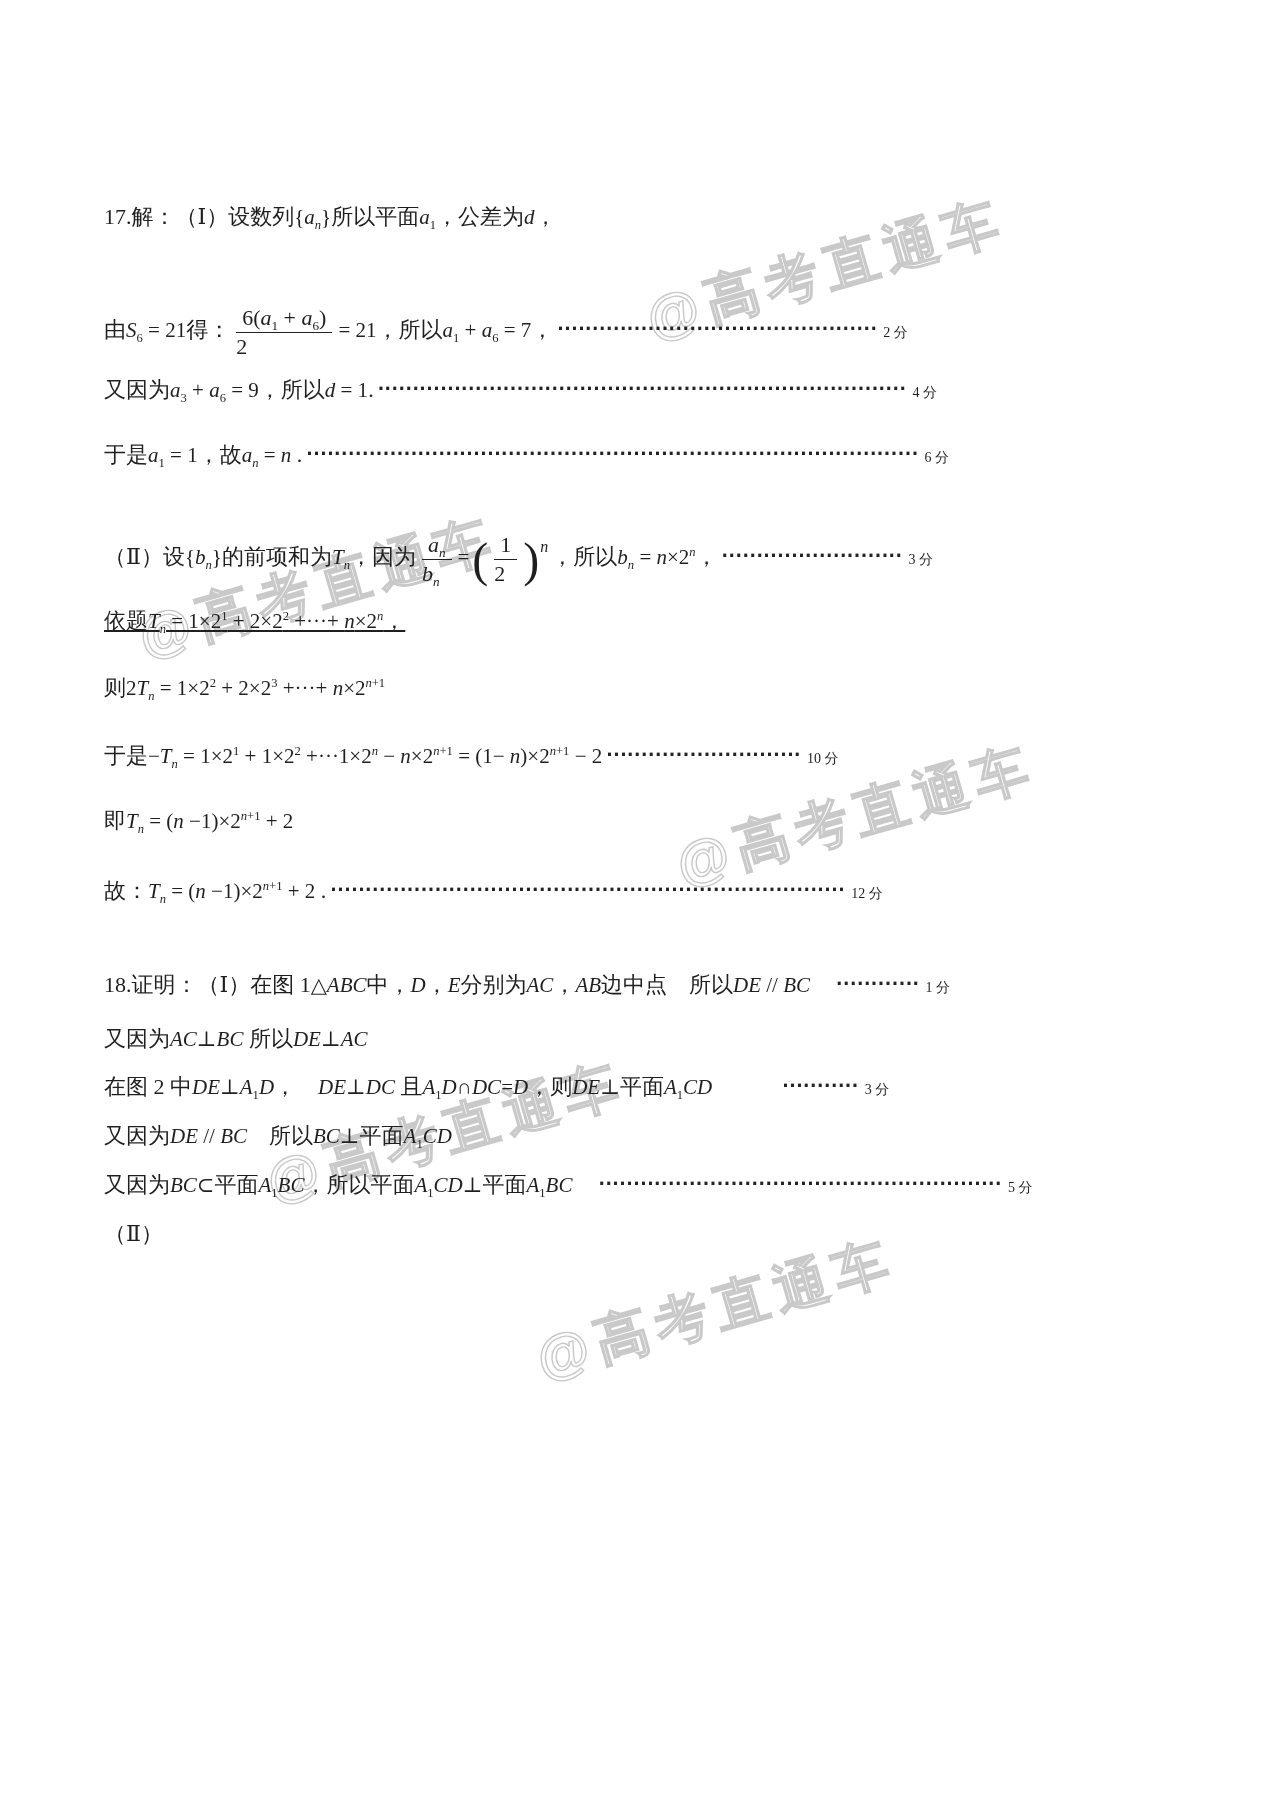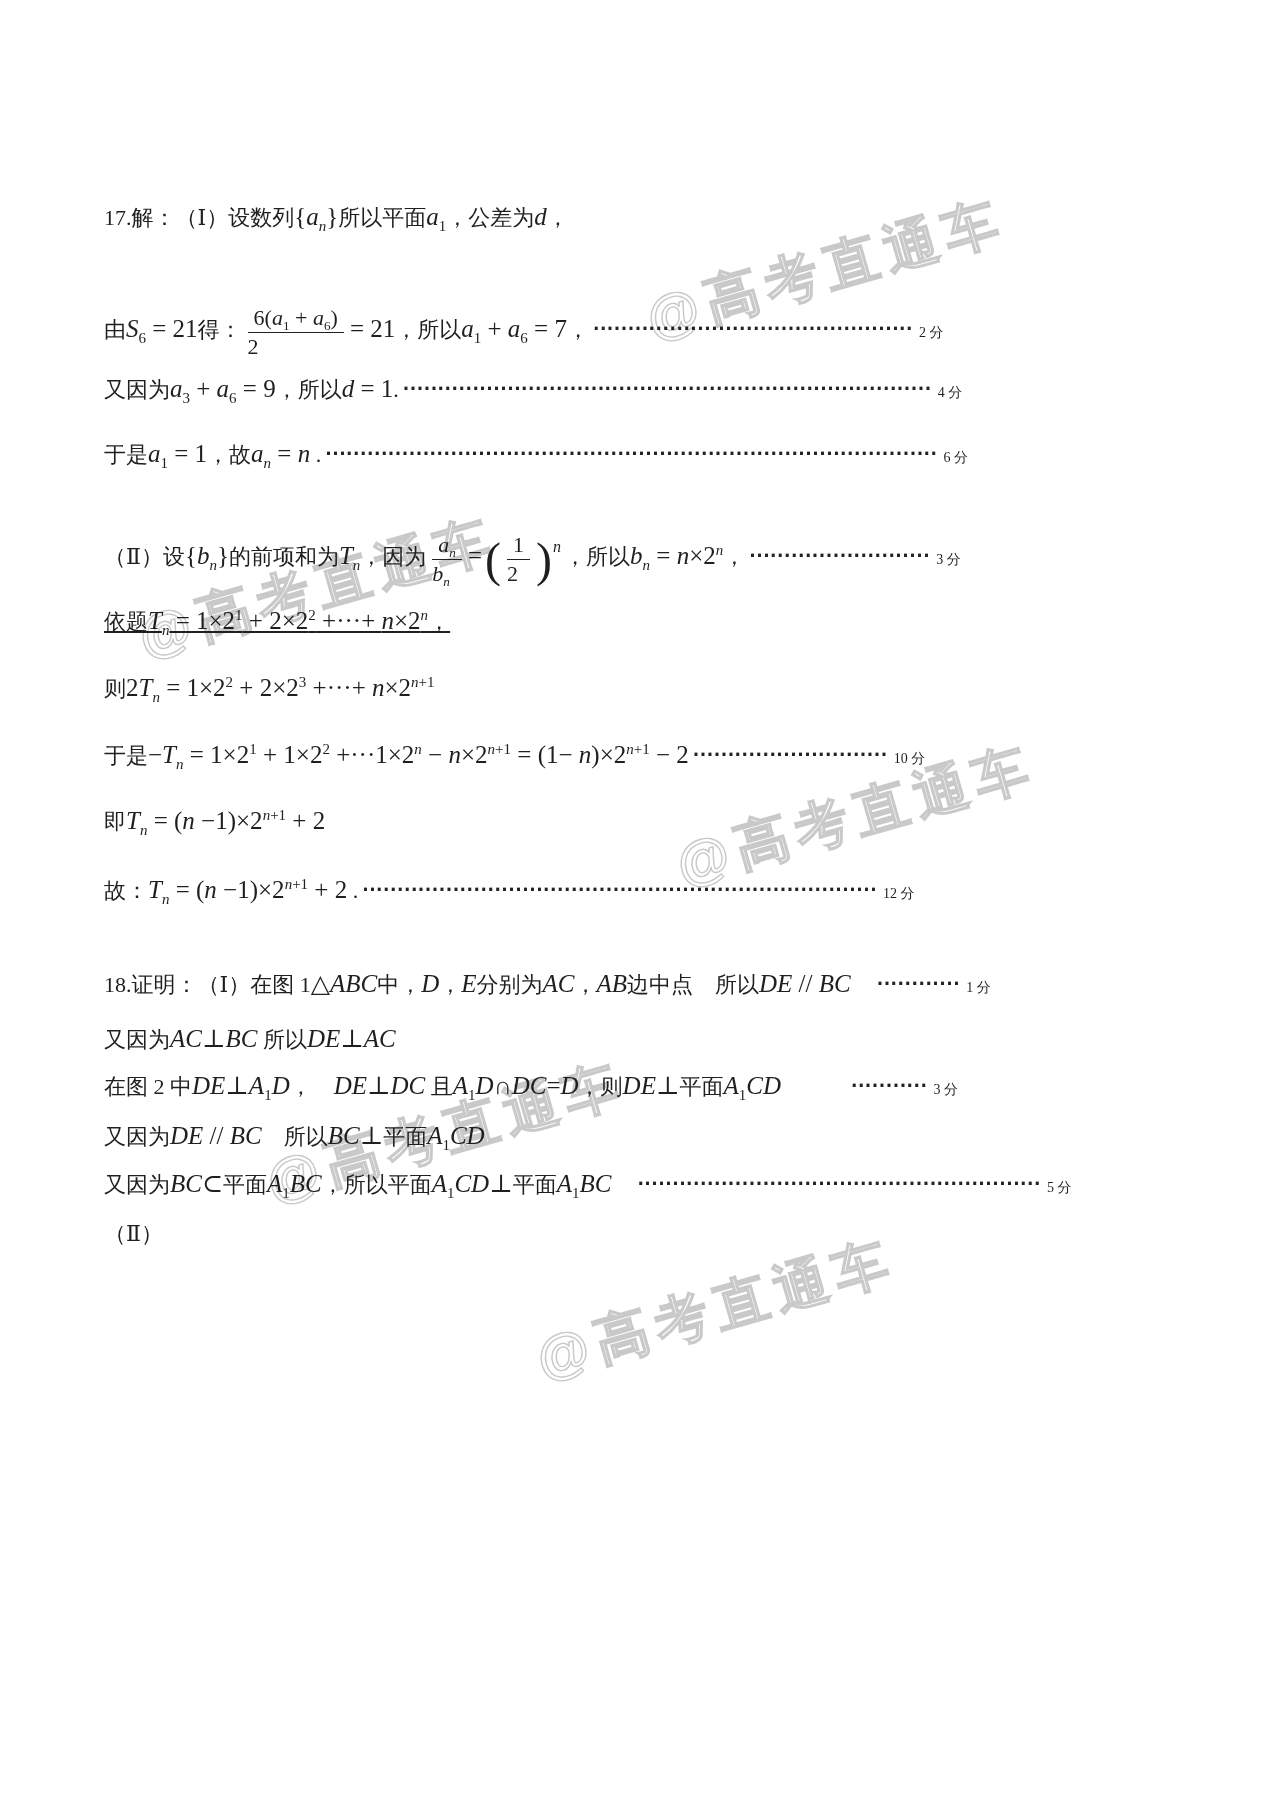--- a/index.html
+++ b/index.html
@@ -21,21 +21,21 @@
   .wm3{left:678px;top:831px;}
   .wm4{left:268px;top:1148px;}
   .wm5{left:538px;top:1325px;}
   
   #content{position:absolute;inset:0;}
   .line{
     position:absolute;left:104px;width:980px;
     font-size:22px;line-height:34px;white-space:nowrap;
   }
   .cn{font-family:"Liberation Serif","DejaVu Serif",serif;}
-  .math{font-family:"Liberation Serif","DejaVu Serif",serif;font-size:25px;}
+  .math{font-family:"Liberation Serif","DejaVu Serif",serif;font-size:21px;}
   .math i{font-style:italic;}
   .math sub,.num sub,.den sub,.pexp sub{font-size:60%;line-height:0;}
   .math sup,.num sup,.den sup{font-size:60%;line-height:0;}
   .frac{
     display:inline-block;text-align:left;vertical-align:middle;
     margin:0 6px;line-height:1.15;font-size:22px;
   }
   .frac .num{display:block;border-bottom:1.6px solid #222;padding:0 6px 2px;}
   .frac .den{display:block;padding-top:1px;}
   .pfrac{display:inline-flex;align-items:center;vertical-align:middle;margin:0 3px;}

